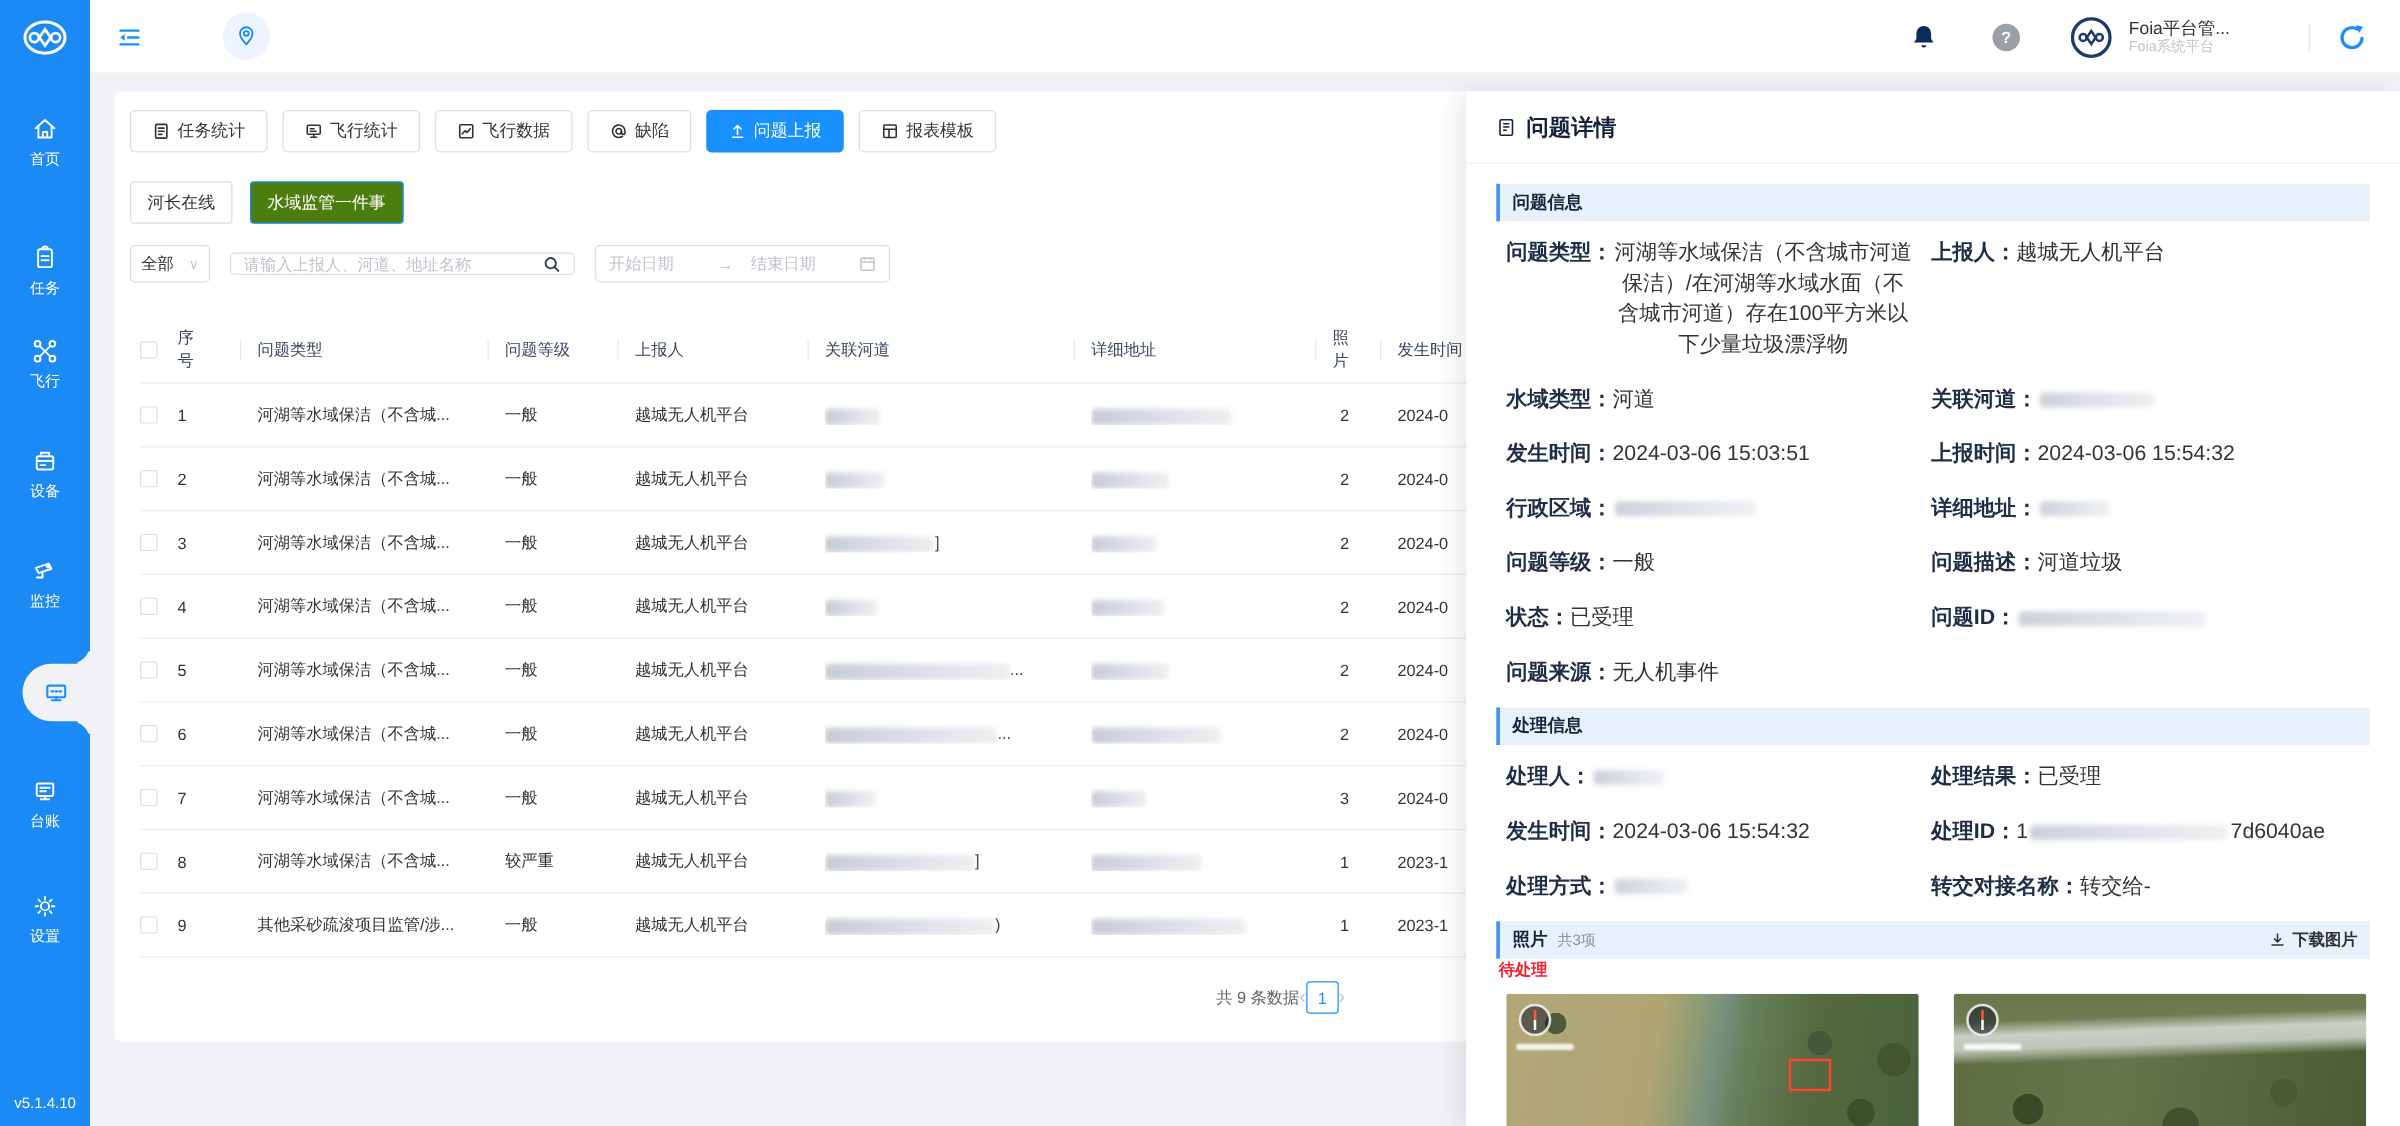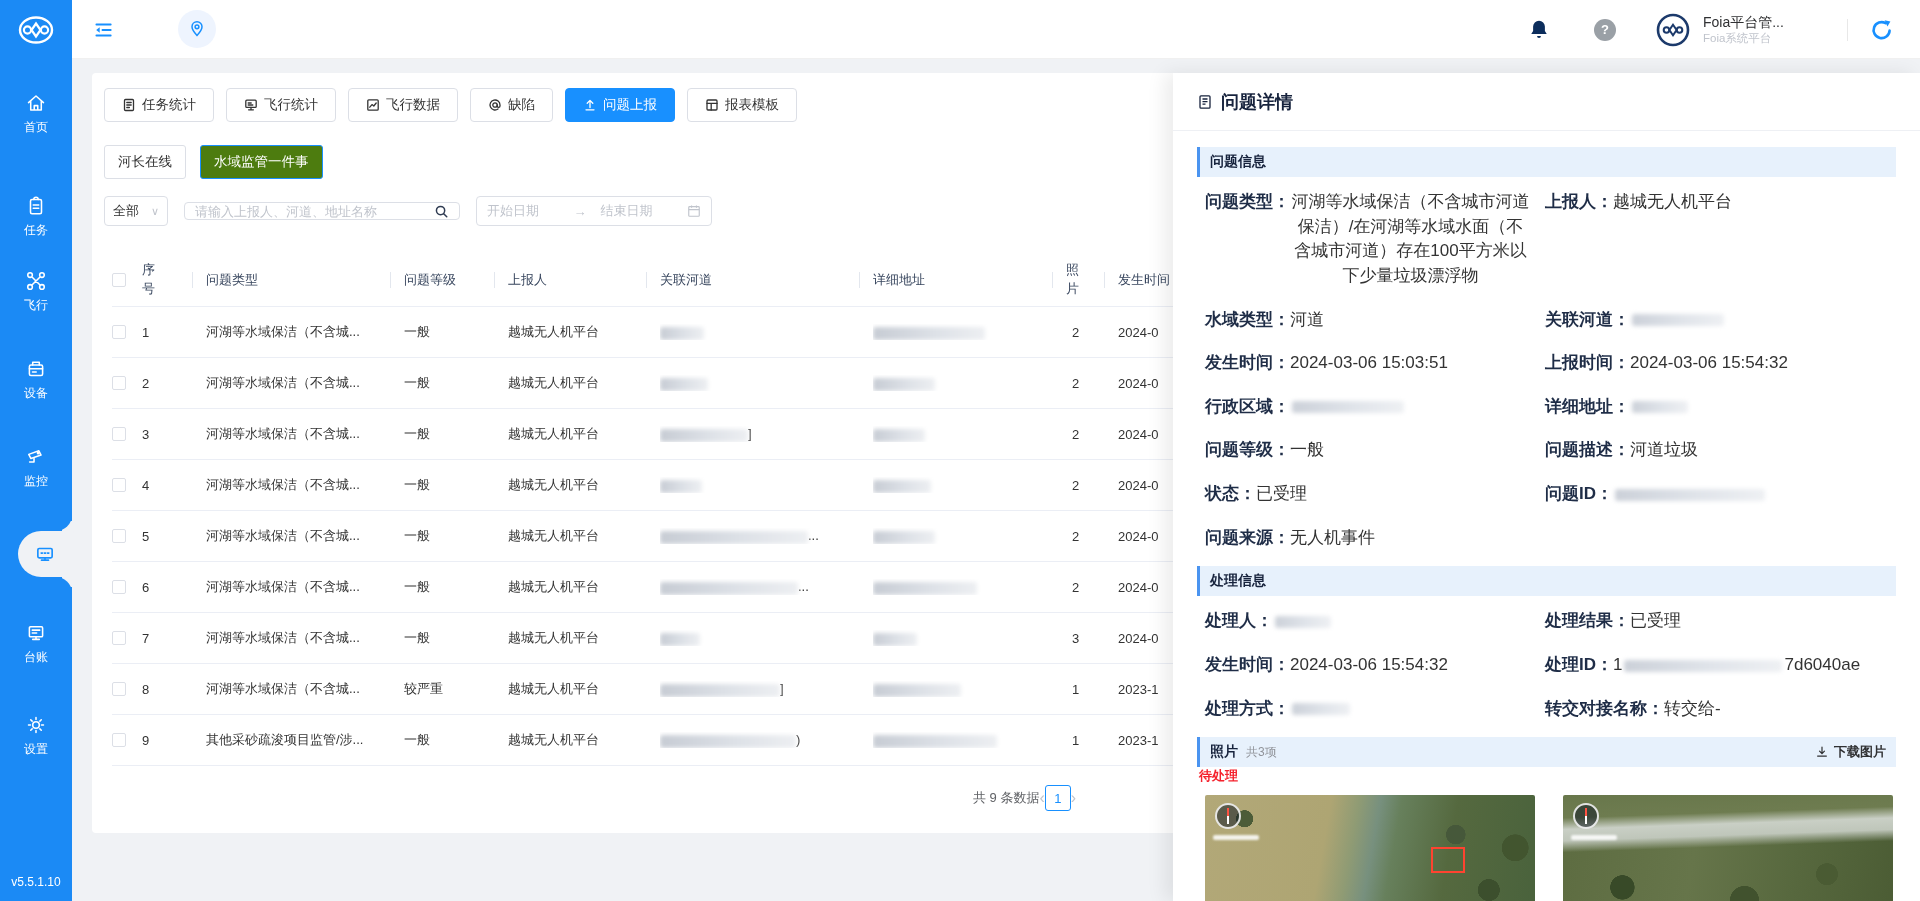--- a/index.html
+++ b/index.html
@@ -201,21 +201,21 @@
         </div>
       </div>
     <div class="active-blob">
       <span>
         <svg width="22" height="22" viewBox="0 0 20 20" fill="none" stroke="#1890ff" stroke-width="1.5">
             <rect x="3.5" y="5" width="13" height="8.5" rx="1.2"></rect>
             <path d="M6.5 9.2 h1.2 M9.4 9.2 h1.2 M12.3 9.2 h1.2 M10 13.5 v1.8 M6.8 15.6 h6.4" stroke-linecap="round"></path>
           </svg>
       </span>
     </div>
-    <div class="version">v5.5.1.10</div>
+    <div class="version">v5.1.4.10</div>
   </aside>
 
   <header class="topbar">
     <div class="collapse-btn">
       <svg width="22" height="22" viewBox="0 0 20 20" fill="none" stroke="#1890ff" stroke-width="1.7" stroke-linecap="round">
           <path d="M4 5 h13 M4 15 h13 M9.5 10 h7.5"></path>
           <path d="M7 7.6 L3.8 10 L7 12.4" fill="#1890ff" stroke="none"></path>
         </svg>
     </div>
     <div class="pin-btn">

